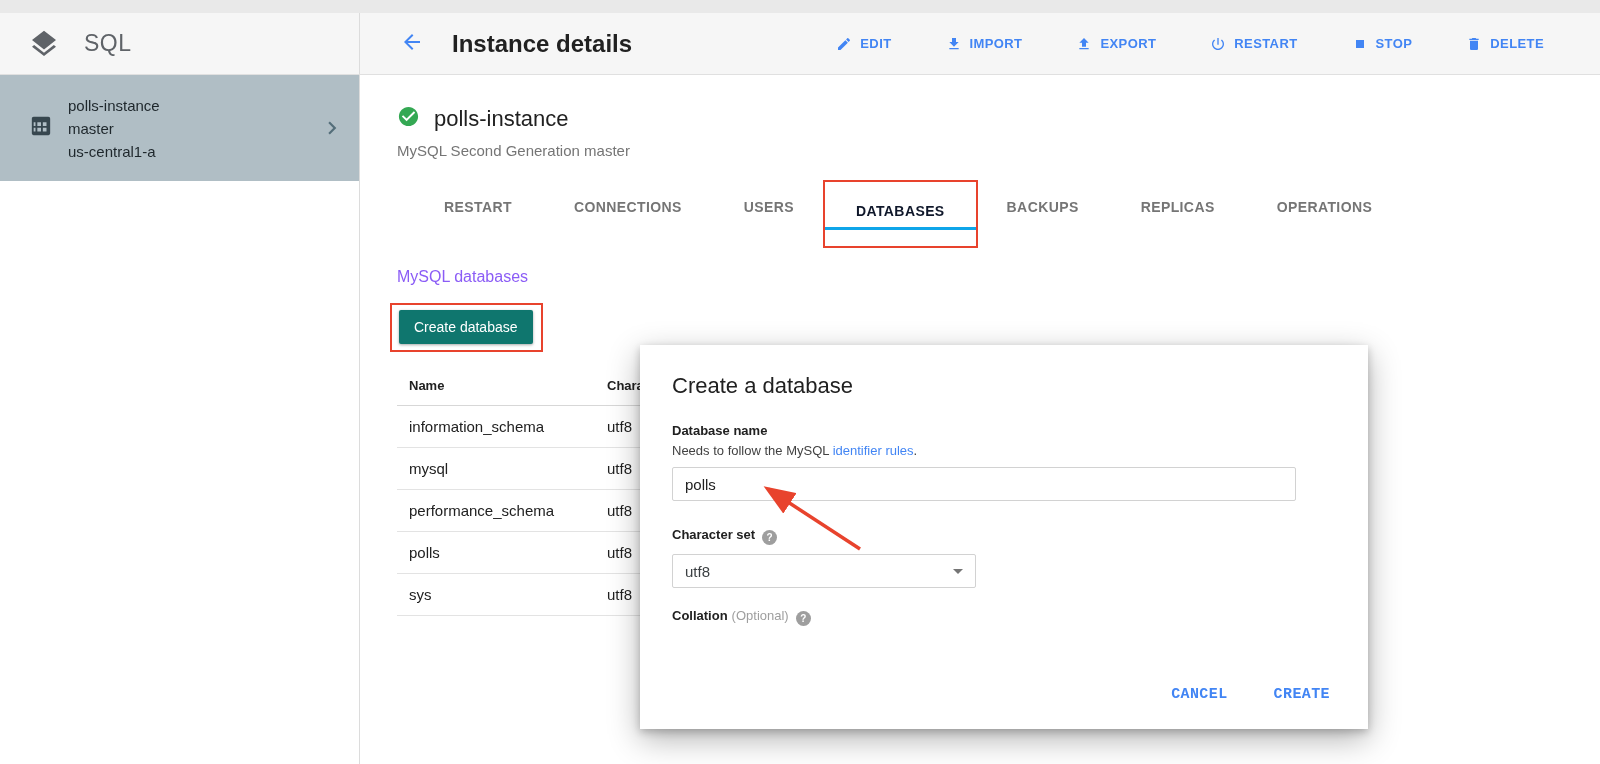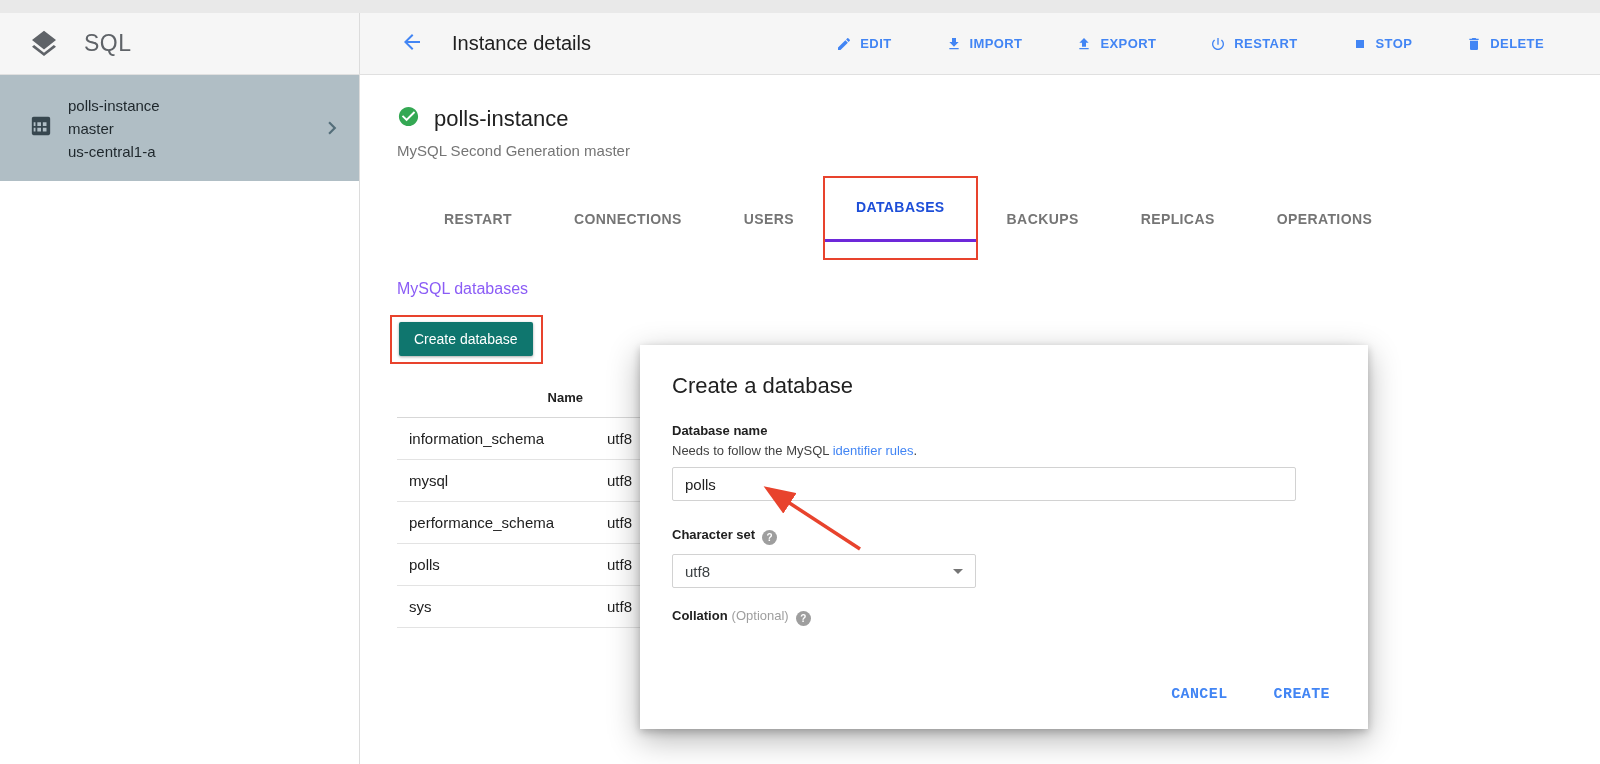--- a/index.html
+++ b/index.html
@@ -11,21 +11,21 @@
 
   
   .topbar { position:absolute; top:0; left:0; width:1600px; height:62px;
     background:#f6f6f6; border-bottom:1px solid #e0e0e0; display:flex; z-index:2; }
   .topbar-left { flex:0 0 360px; display:flex; align-items:center; gap:24px;
     padding-left:28px; border-right:1px solid #dcdcdc; }
   .logo-icon svg { display:block; }
   .product-name { font-size:23px; color:#5f6368; letter-spacing:.5px; }
   .topbar-main { flex:1; display:flex; align-items:center; padding:0 56px 0 40px; }
   .back-btn { background:none; border:none; cursor:pointer; margin-right:28px; display:flex; align-items:center; }
-  .page-title { font-size:20px; font-weight:400; color:#212121; white-space:nowrap; }
+  .page-title { font-size:24px; font-weight:700; color:#212121; white-space:nowrap; }
   .actions { margin-left:auto; display:flex; align-items:center; gap:54px; }
   .action { display:flex; align-items:center; gap:8px; background:none; border:none;
     color:#4285f4; font-family:inherit; font-size:13px; font-weight:700;
     letter-spacing:.4px; cursor:pointer; white-space:nowrap; }
   .action svg { display:block; }
 
   
   .sidebar { position:absolute; top:62px; left:0; width:360px; height:702px;
     background:#ffffff; border-right:1px solid #dcdcdc; }
   .instance-item { height:106px; background:#b0bec5; display:flex; align-items:center;
@@ -36,35 +36,35 @@
   
   .content { position:absolute; top:62px; left:360px; width:1240px; height:702px;
     background:#ffffff; padding:30px 0 0 37px; }
   .instance-header { display:flex; align-items:center; gap:14px; }
   .instance-title { font-size:22px; font-weight:400; color:#212121; }
   .instance-subtitle { margin-top:10px; font-size:15px; color:#757575; }
 
   .tabs { display:flex; margin-top:24px; padding-left:16px; align-items:flex-end; }
   .tab { position:relative; padding:16px 31px 15px; font-size:14px; font-weight:700;
     color:#757575; letter-spacing:.4px; cursor:pointer; white-space:nowrap; }
-  .tab.active { color:#1d4ed8; border-bottom:3px solid #6d28d9; padding-bottom:24px; }
+  .tab.active { color:#0f172a; border-bottom:3px solid #0ea5e9; padding-bottom:8px; }
   .anno-tab-box { position:absolute; left:-2px; right:-2px; top:-7px; bottom:-21px;
     border:2px solid #e8432d; pointer-events:none; }
 
   .section-title { margin-top:38px; font-size:16px; font-weight:500; color:#8b5cf6; }
 
   .create-wrap { position:relative; display:inline-block; margin-top:24px; margin-left:2px; }
   .create-btn { background:#0f766e; color:#ffffff; border:none; border-radius:2px;
     padding:9px 15px; font-family:inherit; font-size:14px; cursor:pointer;
     box-shadow:0 1px 3px rgba(0,0,0,.35); }
   .anno-btn-box { position:absolute; top:-7px; bottom:-8px; left:-9px; right:-10px;
     border:2px solid #e8432d; pointer-events:none; }
 
   .db-table { margin-top:22px; width:860px; border-collapse:collapse; }
-  .db-table th { text-align:right; font-size:13px; font-weight:700; color:#212121;
+  .db-table th { text-align:left; font-size:13px; font-weight:700; color:#212121;
     padding:12px; border-bottom:1px solid #d7d7d7; white-space:nowrap; }
   .db-table th:first-child { width:198px; }
   .db-table td { font-size:15px; color:#212121; padding:12px; border-bottom:1px solid #e3e3e3;
     white-space:nowrap; }
 
   
   .modal { position:absolute; left:640px; top:332px; width:728px; height:384px;
     background:#ffffff; z-index:10; padding:28px 32px;
     box-shadow:0 10px 30px rgba(0,0,0,.30), 0 3px 8px rgba(0,0,0,.22); }
   .modal-title { font-size:22px; font-weight:400; color:#212121; }

